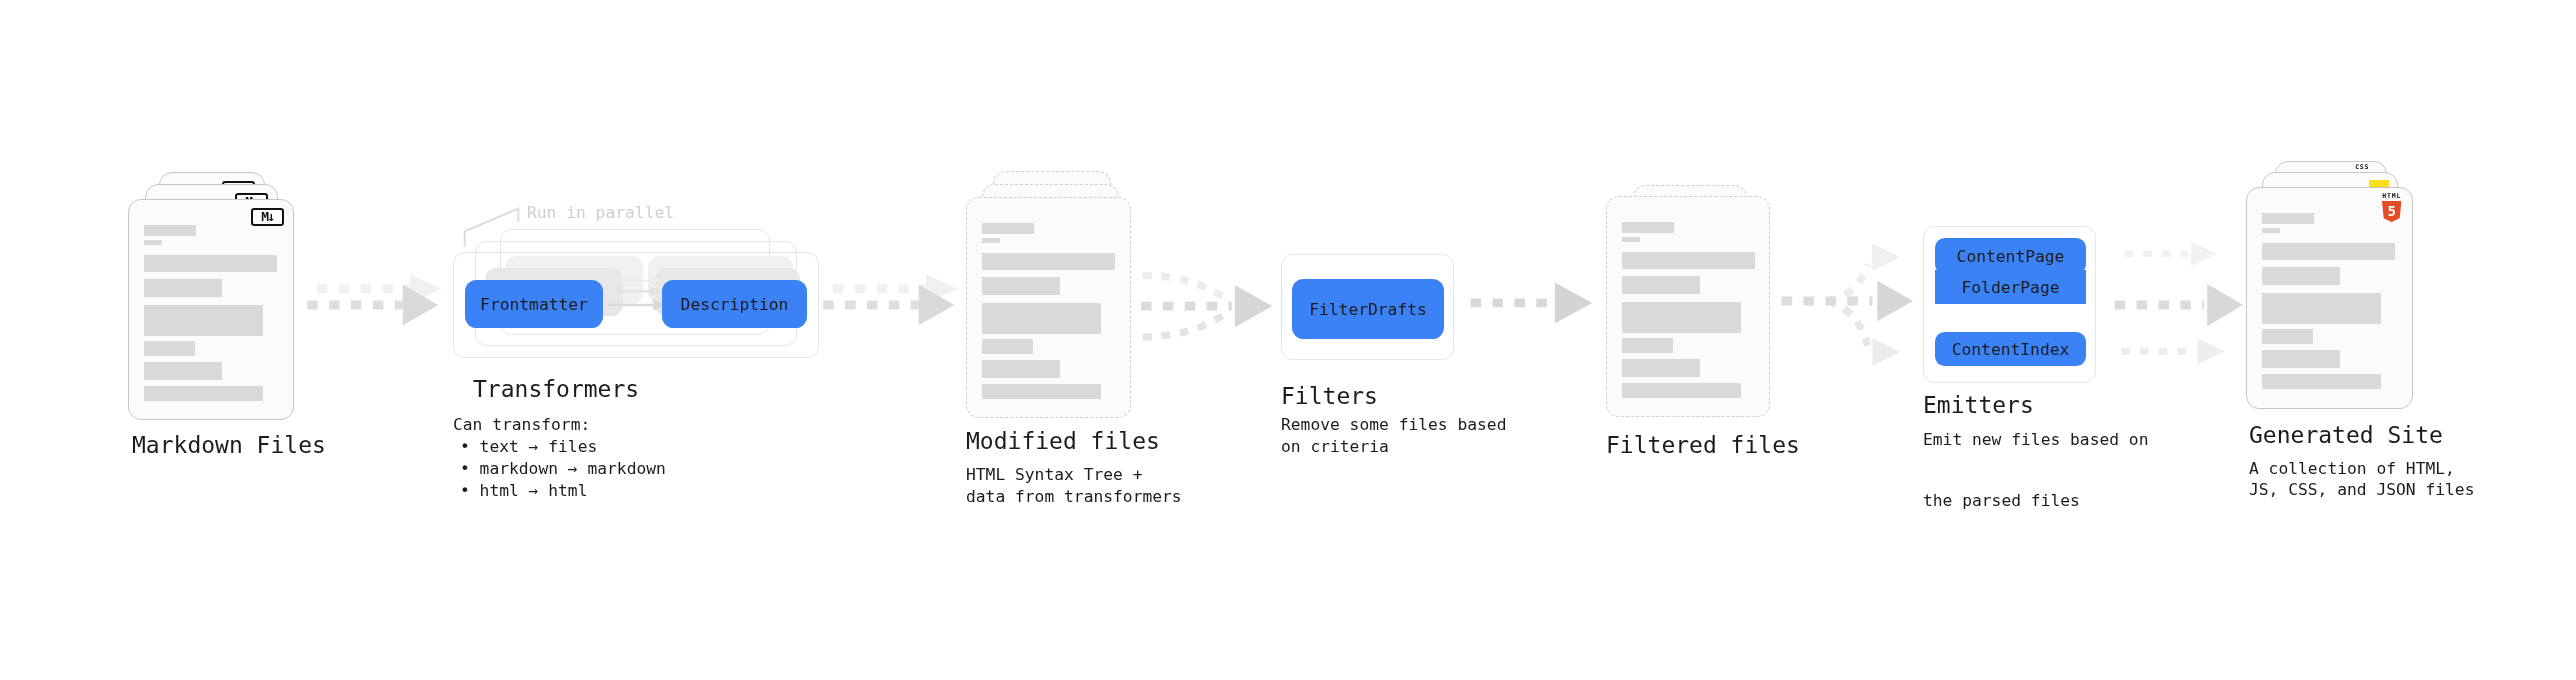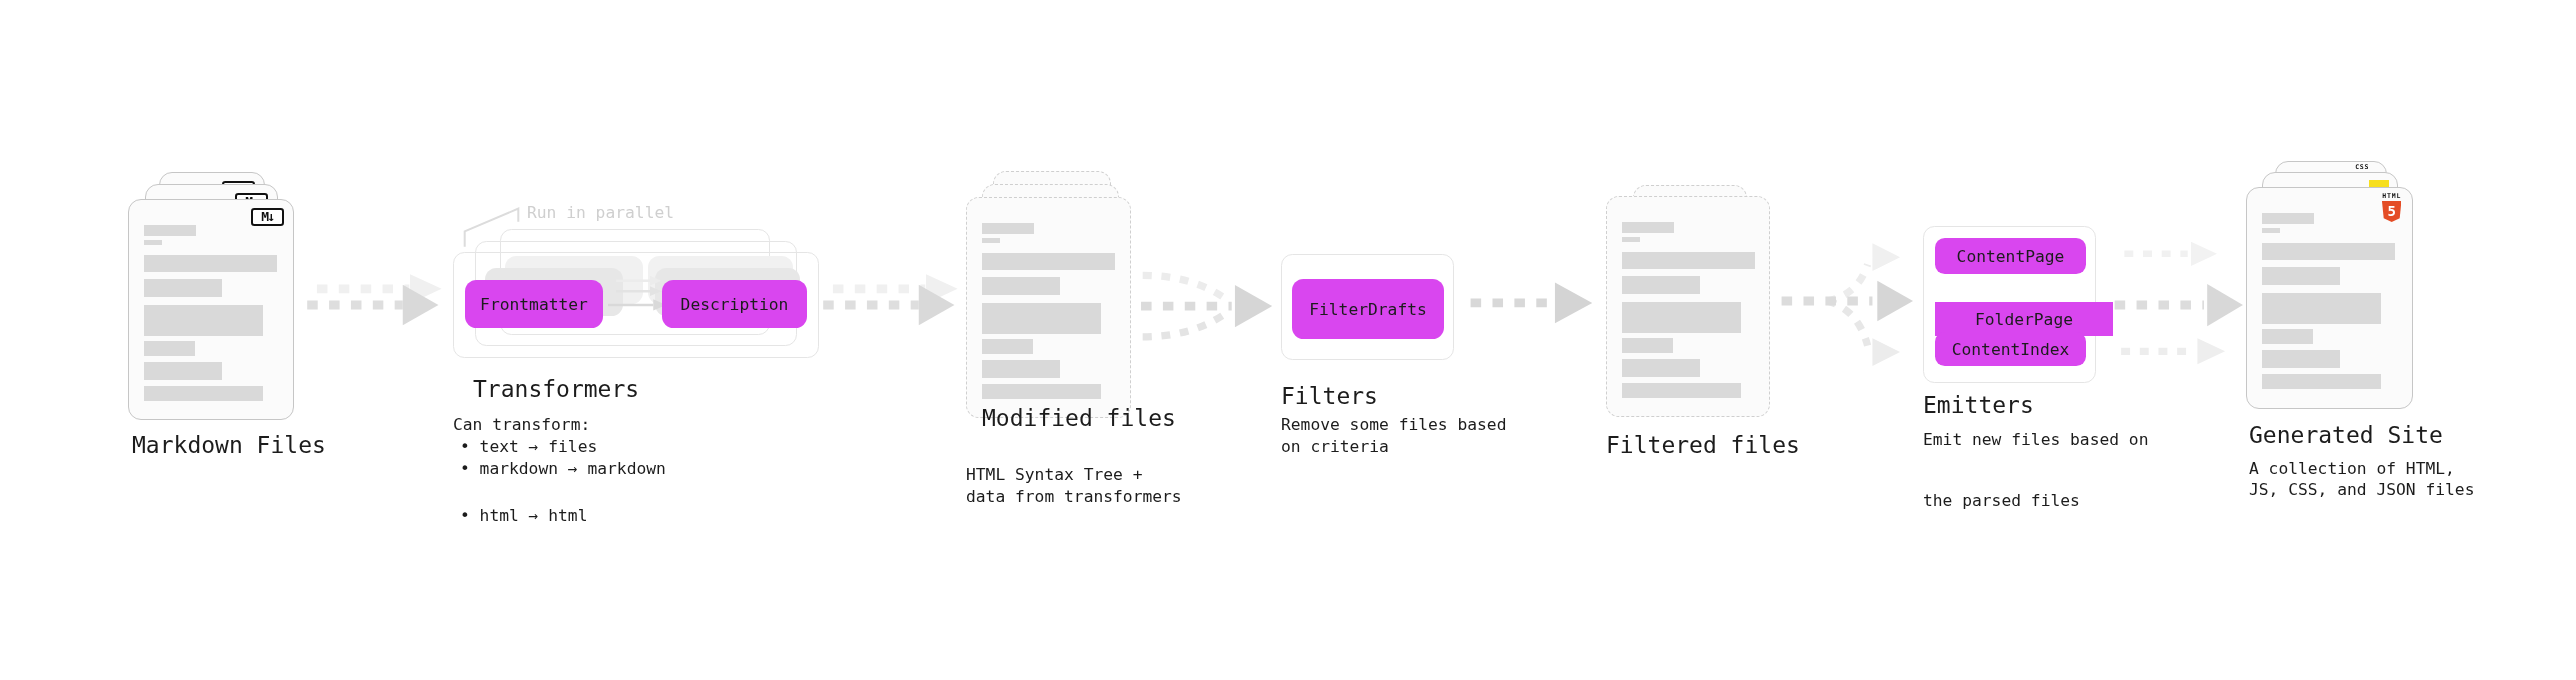--- a/index.html
+++ b/index.html
@@ -29,21 +29,21 @@
   .html5-shield{width:19.5px;height:21px;margin:0.8px auto 0;background:#e44d26;
     clip-path:polygon(0 0,100% 0,91% 82%,50% 100%,9% 82%);
     display:flex;align-items:center;justify-content:center;color:#fff;font-size:14px;font-weight:bold;}
   .js-badge{position:absolute;top:6.5px;right:8.1px;width:19.5px;height:9.8px;background:#f7df1e;}
   .css-badge{position:absolute;top:2.4px;right:9.8px;width:28px;text-align:center;}
   .css-word{font-size:6.5px;font-weight:bold;color:#111;line-height:7.3px;letter-spacing:0.8px;}
   .css-bar{height:3.3px;background:#2965f1;margin-top:0.8px;}
   
   .group-box{position:absolute;border:1.6px solid #e5e5e5;border-radius:11.4px;background:transparent;box-sizing:border-box;}
   .group-box.filled{background:#ffffff;}
-  .pill{position:absolute;background:#d946ef;border-radius:11.4px;display:flex;align-items:center;
+  .pill{position:absolute;background:#3b82f6;border-radius:11.4px;display:flex;align-items:center;
     justify-content:center;font-size:16.3px;color:#1c1c1c;white-space:pre;}
   .pill.ghost1{background:#e7e7e7;}
   .pill.ghost2{background:#f1f1f1;}
   
   .stage-title{position:absolute;font-size:23px;line-height:28px;font-weight:500;color:#1c1c1c;white-space:pre;}
   .stage-note{position:absolute;font-size:16.3px;line-height:21px;color:#1c1c1c;white-space:pre;}
   .callout-text{position:absolute;font-size:16.3px;line-height:19.5px;color:#cfcfcf;white-space:pre;}
   svg{position:absolute;overflow:visible;}
 </style>
 </head>
@@ -107,21 +107,21 @@
       <polygon points="62,35 62,49 78,42" fill="#d9d9d9"></polygon>
     </svg>
 
     <div class="pill" style="left:465px;top:280px;width:138px;height:48px;">Frontmatter</div>
     <div class="pill" style="left:662px;top:280px;width:145px;height:48px;">Description</div>
 
     <div class="stage-title" style="left:453px;top:375px;margin-left:20px;">Transformers</div>
     <div class="stage-note" style="left:453px;top:414px;">Can transform:</div>
     <div class="stage-note" style="left:460px;top:436px;">• text → files</div>
     <div class="stage-note" style="left:460px;top:458px;">• markdown → markdown</div>
-    <div class="stage-note" style="left:460px;top:480px;margin-top:25px;">• html → html</div>
+    <div class="stage-note" style="left:460px;top:480px;">• html → html</div>
   </div>
 
   <svg style="left:815px;top:267px;" width="146" height="81" viewBox="0 0 180 100">
     <g transform="translate(12,-20)">
       <line x1="10" y1="47" x2="124" y2="47" stroke="#f0f0f0" stroke-width="11" stroke-dasharray="13 14"></line>
       <polygon points="125,29 125,65 164,47" fill="#f0f0f0"></polygon>
     </g>
     <line x1="10" y1="47" x2="128" y2="47" stroke="#dedede" stroke-width="11" stroke-dasharray="13 14"></line>
     <polygon points="128,22 128,72 172,47" fill="#d9d9d9"></polygon>
   </svg>
@@ -134,21 +134,21 @@
         <div class="bar b1"></div>
           <div class="bar b2"></div>
           <div class="bar b3"></div>
           <div class="bar b4"></div>
         <div class="bar b5"></div>
           <div class="bar b6"></div>
           <div class="bar b7"></div>
           <div class="bar b8"></div>
       </div>
     </div>
-    <div class="stage-title" style="left:966px;top:404px;margin-left:16px;">Modified files</div>
+    <div class="stage-title" style="left:966px;top:427px;">Modified files</div>
     <div class="stage-note" style="left:966px;top:464px;">HTML Syntax Tree +</div>
     <div class="stage-note" style="left:966px;top:486px;">data from transformers</div>
   </div>
 
   <svg style="left:1136px;top:264px;" width="138" height="85" viewBox="0 0 170 105">
     <path d="M8,14 Q70,14 112,44" fill="none" stroke="#ececec" stroke-width="9" stroke-dasharray="11 12"></path>
     <path d="M8,90 Q70,90 112,60" fill="none" stroke="#e4e4e4" stroke-width="9" stroke-dasharray="11 12"></path>
     <line x1="6" y1="52" x2="118" y2="52" stroke="#dbdbdb" stroke-width="11" stroke-dasharray="13 14"></line>
     <polygon points="122,26 122,78 168,52" fill="#d6d6d6"></polygon>
   </svg>
@@ -188,21 +188,21 @@
     <path d="M60,85 Q98,95 110,140" fill="none" stroke="#e7e7e7" stroke-width="9" stroke-dasharray="11 12"></path>
     <polygon points="116,14 116,48 150,31" fill="#f0f0f0"></polygon>
     <polygon points="116,131 116,165 150,148" fill="#ececec"></polygon>
     <line x1="4" y1="85" x2="116" y2="85" stroke="#dcdcdc" stroke-width="11" stroke-dasharray="13 14"></line>
     <polygon points="122,60 122,110 166,85" fill="#d6d6d6"></polygon>
   </svg>
 
   <div>
     <div class="group-box filled" style="left:1923px;top:226px;width:173px;height:157px;"></div>
     <div class="pill" style="left:1935px;top:238px;width:151px;height:36px;border-radius:9.8px;">ContentPage</div>
-    <div class="pill" style="left:1935px;top:302px;width:178px;height:34px;border-radius:0;">FolderPage</div>
+    <div class="pill" style="left:1935px;top:270px;width:151px;height:34px;border-radius:0;">FolderPage</div>
     <div class="pill" style="left:1935px;top:332px;width:151px;height:34px;border-radius:9.8px;">ContentIndex</div>
     <div class="stage-title" style="left:1923px;top:391px;">Emitters</div>
     <div class="stage-note" style="left:1923px;top:429px;">Emit new files based on</div>
     <div class="stage-note" style="left:1923px;top:450px;margin-top:40px;">the parsed files</div>
   </div>
 
   <svg style="left:2113px;top:236px;" width="134" height="134" viewBox="0 0 165 165">
     <line x1="14" y1="22" x2="92" y2="22" stroke="#f1f1f1" stroke-width="8" stroke-dasharray="11 12"></line>
     <polygon points="96,7 96,37 128,22" fill="#f2f2f2"></polygon>
     <line x1="2" y1="85" x2="112" y2="85" stroke="#dcdcdc" stroke-width="11" stroke-dasharray="13 14"></line>

